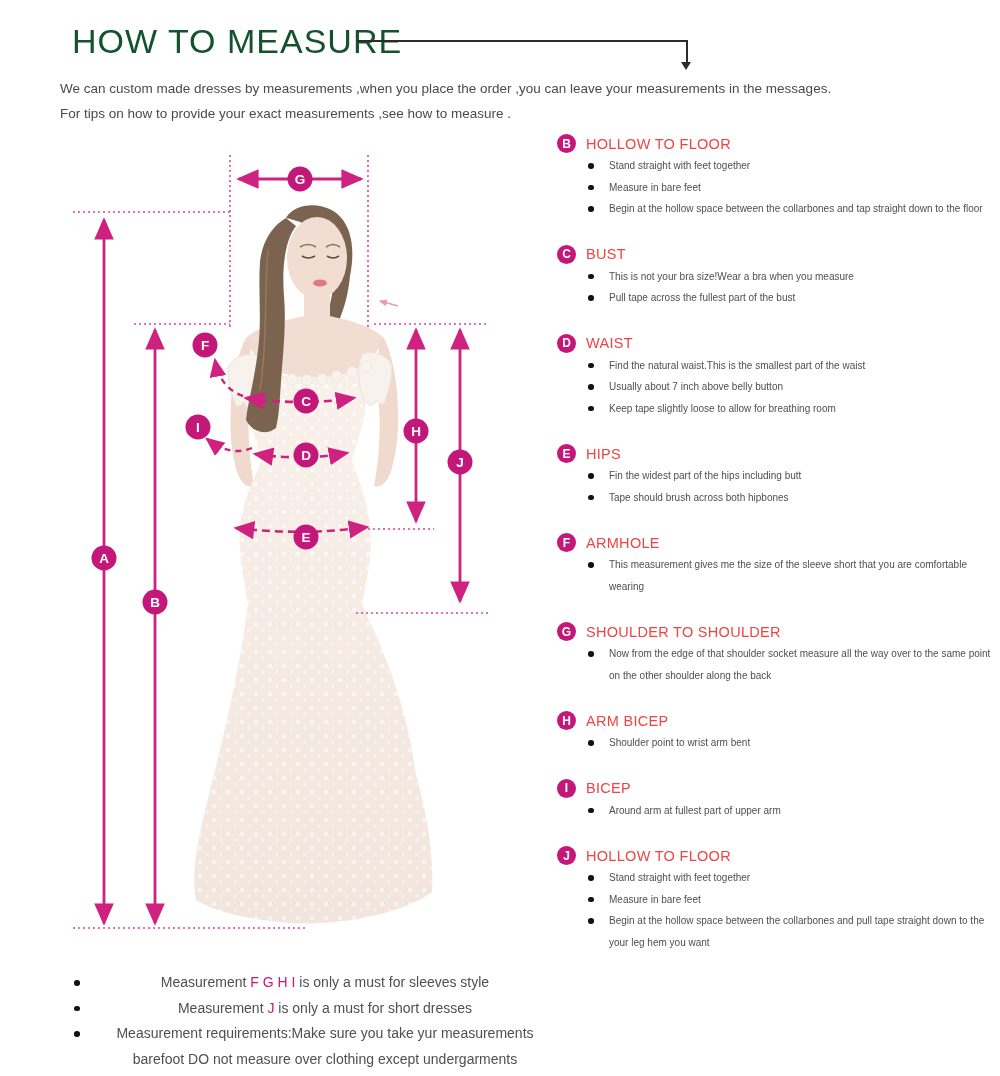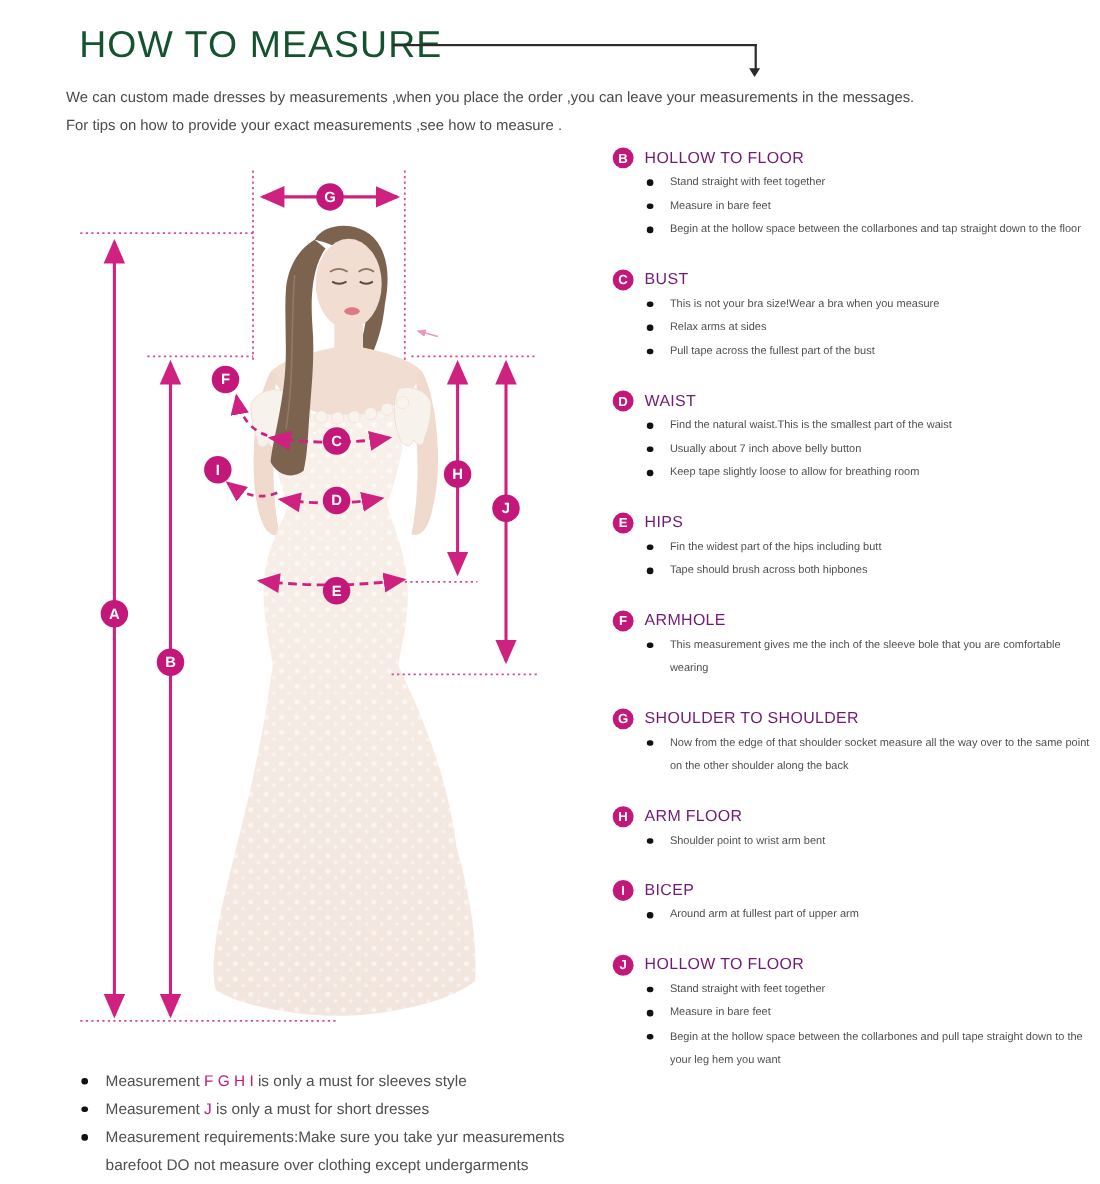--- a/index.html
+++ b/index.html
@@ -14,29 +14,29 @@
         border-top:8px solid #2b2b2b;}
   .intro{position:absolute;left:60px;top:76px;width:880px;font-size:13.5px;
         color:#4a4a4a;line-height:25px;}
   .figure-svg{position:absolute;left:0;top:130px;}
   .col{position:absolute;left:557px;top:133px;width:443px;}
   .section{margin-bottom:24px;}
   .sec-head{display:flex;align-items:center;height:21px;margin-bottom:1px;}
   .badge{flex:0 0 auto;width:19px;height:19px;border-radius:50%;background:#c3187a;
         color:#fff;font-size:12px;font-weight:bold;display:flex;align-items:center;
         justify-content:center;margin-right:10px;}
-  .sec-title{font-size:14.5px;color:#701a75;letter-spacing:.3px;}
+  .sec-title{font-size:14.5px;color:#ef4444;letter-spacing:.3px;}
   .sec-bullets{margin:0;padding:0 0 0 28px;list-style:none;width:412px;}
   .sec-bullets li{position:relative;padding-left:24px;font-size:10px;color:#4f4f4f;
         line-height:21.5px;}
   .sec-bullets li::before{content:'';position:absolute;left:3px;top:8px;width:5.5px;
         height:5.5px;border-radius:50%;background:#121212;}
   .notes{position:absolute;left:74px;top:970px;width:480px;}
   .note{position:relative;padding-left:22px;font-size:14px;color:#4f4f4f;
-        line-height:25.5px;}
+        line-height:25.5px;text-align:center;}
   .note::before{content:'';position:absolute;left:0;top:10px;width:5.5px;height:5.5px;
         border-radius:50%;background:#121212;}
   .hl{color:#c3187a;}
 </style>
 </head>
 <body>
 
 <div class="page">
 
   <div class="page-title">HOW TO MEASURE</div>
@@ -227,21 +227,20 @@
       </ul>
     </div>
 
     <div class="section">
       <div class="sec-head">
         <span class="badge">C</span>
         <span class="sec-title">BUST</span>
       </div>
       <ul class="sec-bullets">
         <li>This is not your bra size!Wear a bra when you measure</li>
-        <li>Relax arms at sides</li>
         <li>Pull tape across the fullest part of the bust</li>
       </ul>
     </div>
 
     <div class="section">
       <div class="sec-head">
         <span class="badge">D</span>
         <span class="sec-title">WAIST</span>
       </div>
       <ul class="sec-bullets">
@@ -261,38 +260,38 @@
         <li>Tape should brush across both hipbones</li>
       </ul>
     </div>
 
     <div class="section">
       <div class="sec-head">
         <span class="badge">F</span>
         <span class="sec-title">ARMHOLE</span>
       </div>
       <ul class="sec-bullets">
-        <li>This measurement gives me the inch of the sleeve bole that you are comfortable wearing</li>
+        <li>This measurement gives me the size of the sleeve short that you are comfortable wearing</li>
       </ul>
     </div>
 
     <div class="section">
       <div class="sec-head">
         <span class="badge">G</span>
         <span class="sec-title">SHOULDER TO SHOULDER</span>
       </div>
       <ul class="sec-bullets">
         <li>Now from the edge of that shoulder socket measure all the way over to the same point on the other shoulder along the back</li>
       </ul>
     </div>
 
     <div class="section">
       <div class="sec-head">
         <span class="badge">H</span>
-        <span class="sec-title">ARM FLOOR</span>
+        <span class="sec-title">ARM BICEP</span>
       </div>
       <ul class="sec-bullets">
         <li>Shoulder point to wrist arm bent</li>
       </ul>
     </div>
 
     <div class="section">
       <div class="sec-head">
         <span class="badge">I</span>
         <span class="sec-title">BICEP</span>

